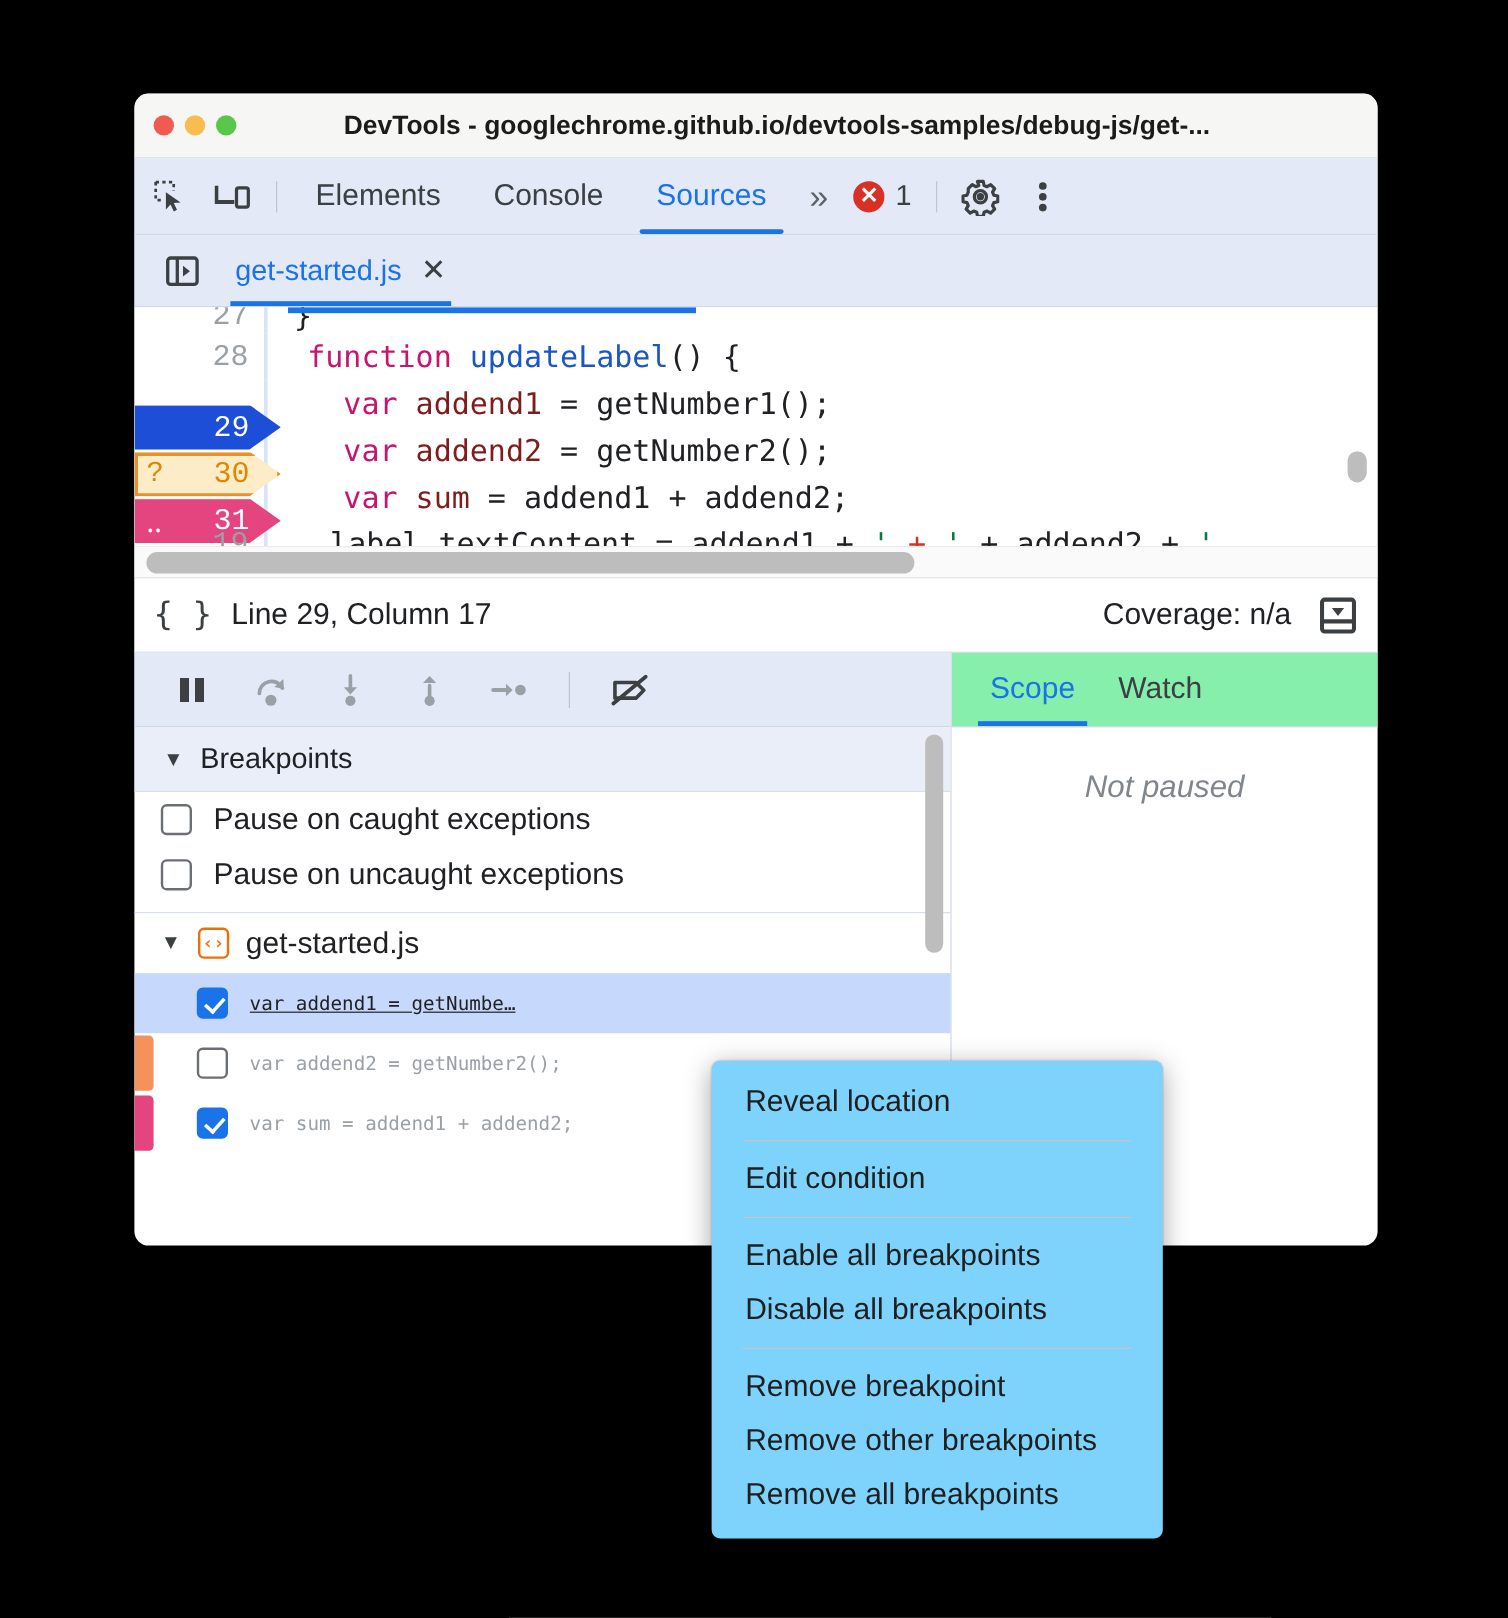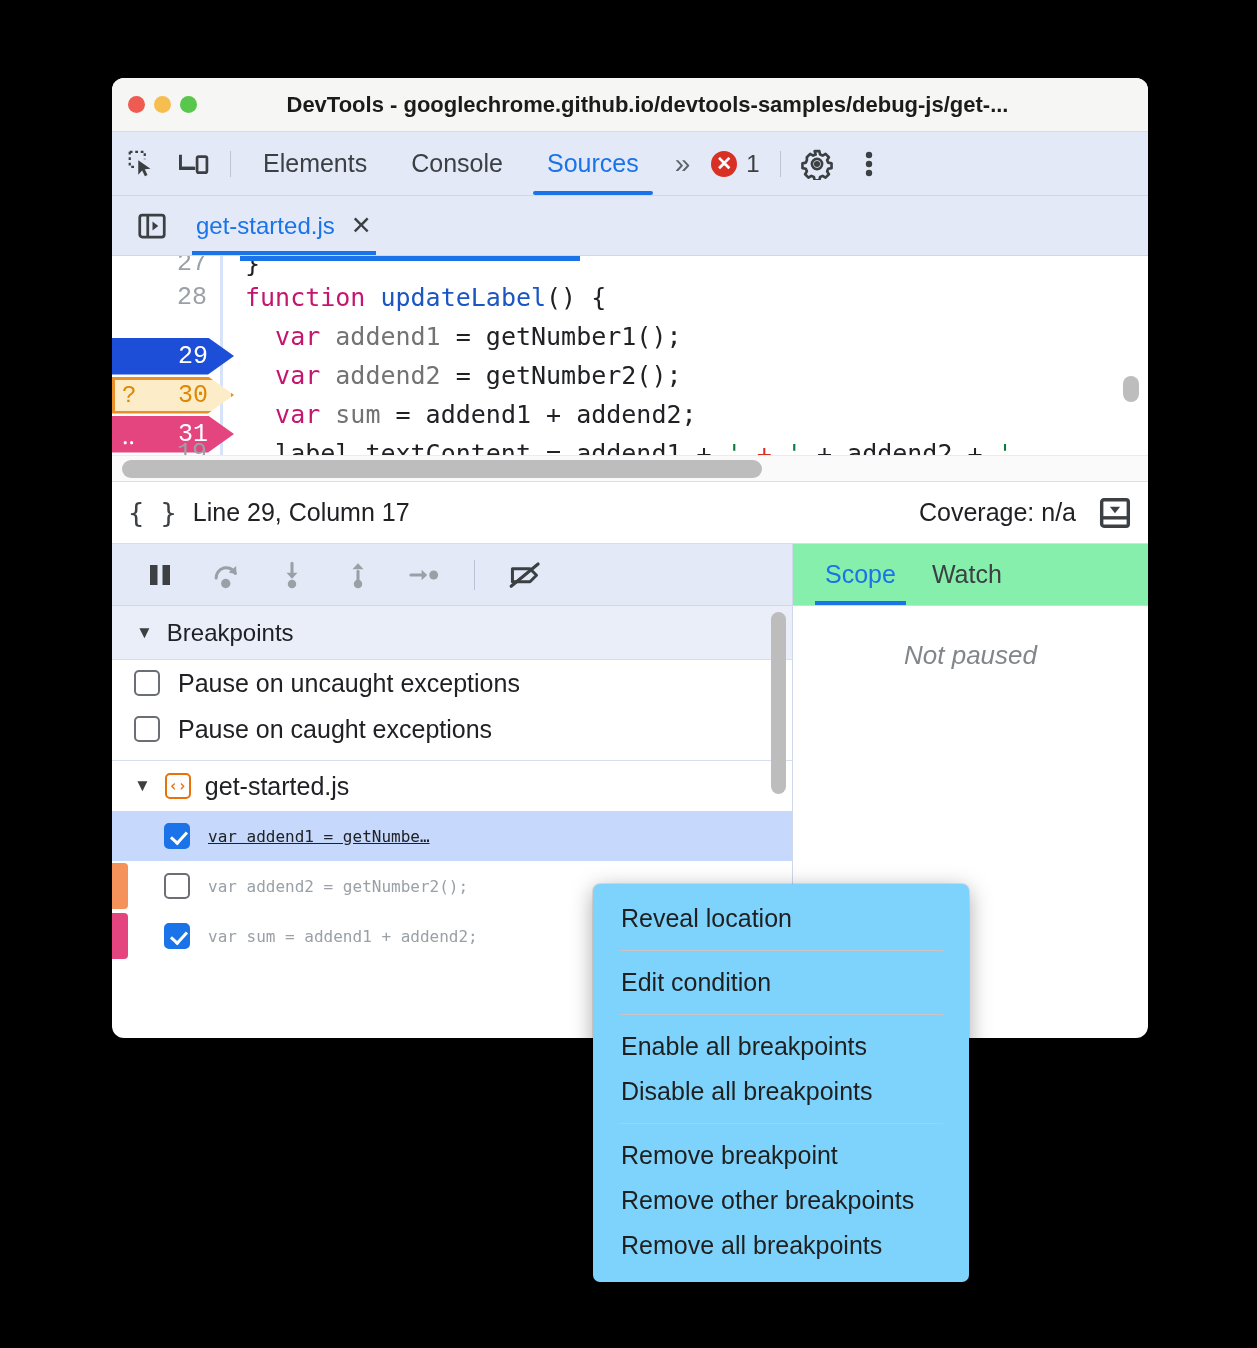--- a/index.html
+++ b/index.html
@@ -118,23 +118,23 @@
     font-size:25px;
     clip-path: polygon(0 0, 96px 0, 122px 50%, 96px 100%, 0 100%);
   }
   .bp-pill .num { position:relative; z-index:2; }
   .bp-pill .mk { position:absolute; left:10px; z-index:2; font-size:24px; }
   .bp-blue   { background:#1d4ed8; color:#fff; }
   .bp-orange { background:#fdecc8; color:#e08600; box-shadow:inset 0 0 0 3px #e8912a; }
   .bp-pink   { background:#e5457f; color:#fff; }
   .code-sep { width:3px; align-self:stretch; background:#d7e3fb; flex:none; }
   .code-text { padding-left:22px; white-space:pre; color:#202124; }
-  .kw  { color:#c5166f; }
+  .kw  { color:#c5166f;margin-left:11px; }
   .fn  { color:#1a56c4; }
-  .var2{ color:#737373; }
+  .var2{ color:#7f1d1d; }
   .str { color:#0b7a3e; }
   .op-red { color:#d93025; }
 
   .row-27 { height:22px; align-items:flex-end; color:#9aa0a6; }
   .row-27 .code-text { color:#202124; }
   .tab-underline-overlap {
     position:absolute; left:128px; top:0; width:340px; height:5px;
     background:#1a73e8; z-index:5;
   }
   .v-scroll {
@@ -466,25 +466,25 @@
           </div>
         </div>
 
         <div class="bp-header">
           <span class="caret">▼</span>
           <span>Breakpoints</span>
         </div>
 
         <div class="chk-row">
           <span class="cb"></span>
-          <span>Pause on uncaught exceptions</span>
+          <span>Pause on caught exceptions</span>
         </div>
         <div class="chk-row">
           <span class="cb"></span>
-          <span>Pause on caught exceptions</span>
+          <span>Pause on uncaught exceptions</span>
         </div>
 
         <div class="bp-divider"></div>
 
         <div class="file-row">
           <span class="caret">▼</span>
           <span class="js-icon">‹›</span>
           <span>get-started.js</span>
         </div>
 

